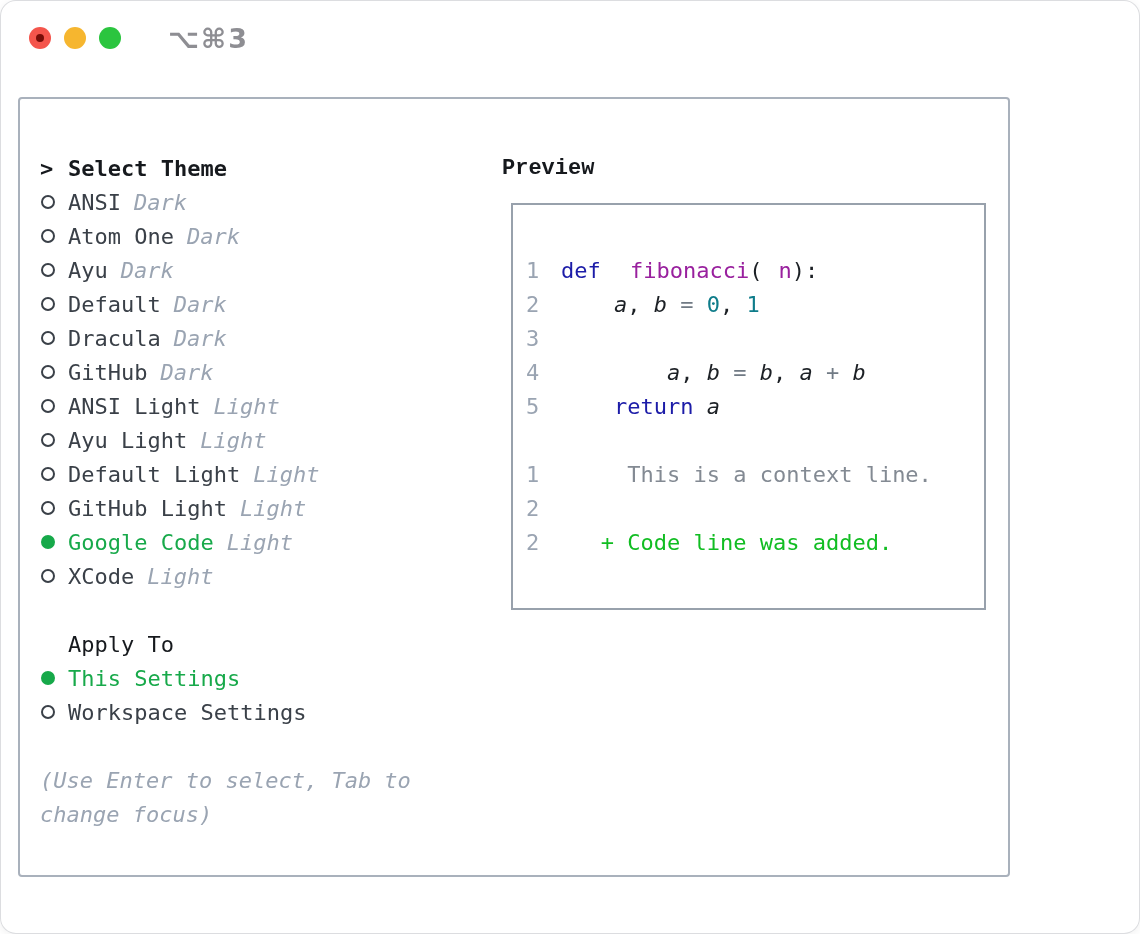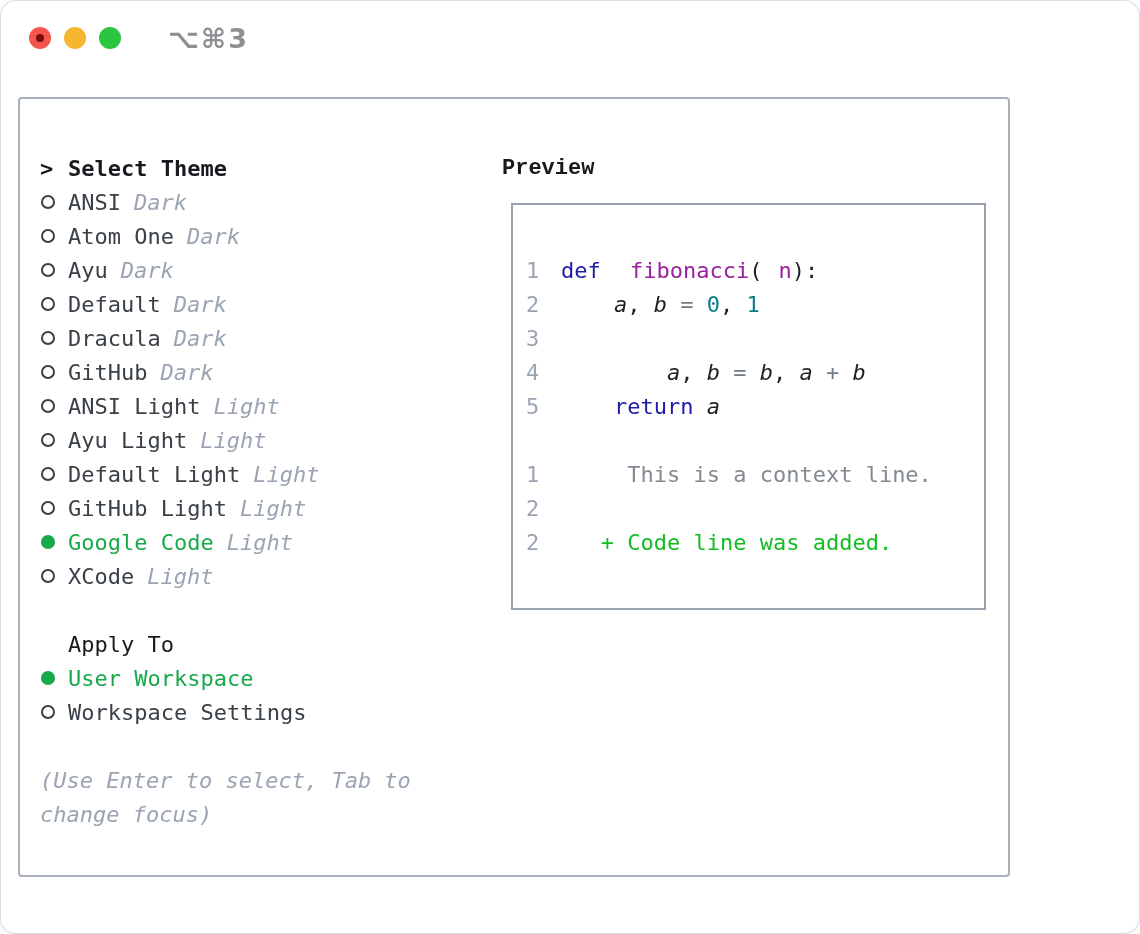--- a/index.html
+++ b/index.html
@@ -86,21 +86,21 @@
           <div class="row"><span class="bcol"><span class="radio"></span></span><span class="tname">GitHub Light</span><span class="variant">Light</span></div>
           <div class="row"><span class="bcol"><span class="radio sel"></span></span><span class="tname sel">Google Code</span><span class="variant">Light</span></div>
           <div class="row"><span class="bcol"><span class="radio"></span></span><span class="tname">XCode</span><span class="variant">Light</span></div>
         </div>
       <div class="row"></div>
       <div class="row">
         <span class="bcol"></span>
         <span class="hdr2">Apply To</span>
       </div>
       <div id="apply-list">
-          <div class="row"><span class="bcol"><span class="radio sel"></span></span><span class="tname sel">User Workspace</span></div>
+          <div class="row"><span class="bcol"><span class="radio sel"></span></span><span class="tname sel">This Settings</span></div>
           <div class="row"><span class="bcol"><span class="radio"></span></span><span class="tname">Workspace Settings</span></div>
         </div>
       <div class="row"></div>
       <div class="row hint">(Use Enter to select, Tab to</div>
       <div class="row hint">change focus)</div>
     </div>
 
     <div class="preview-header">
       <span class="hdr">Preview</span>
     </div>

